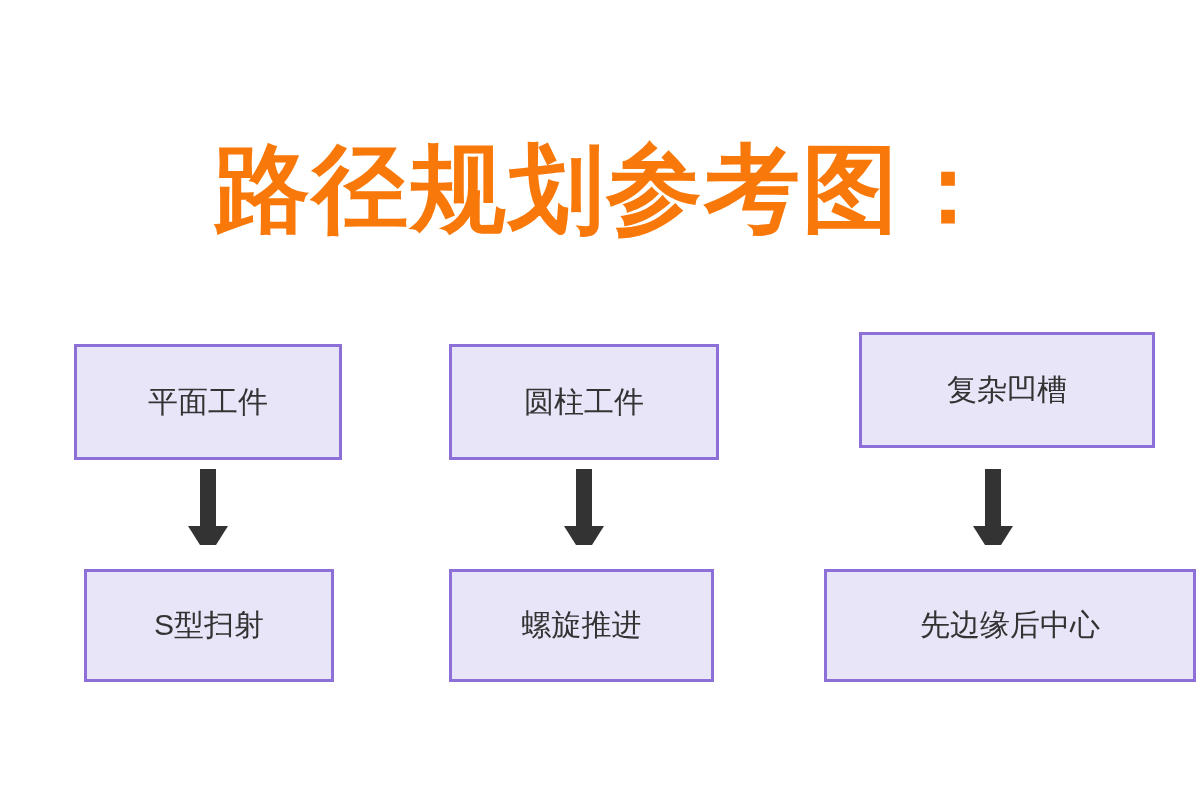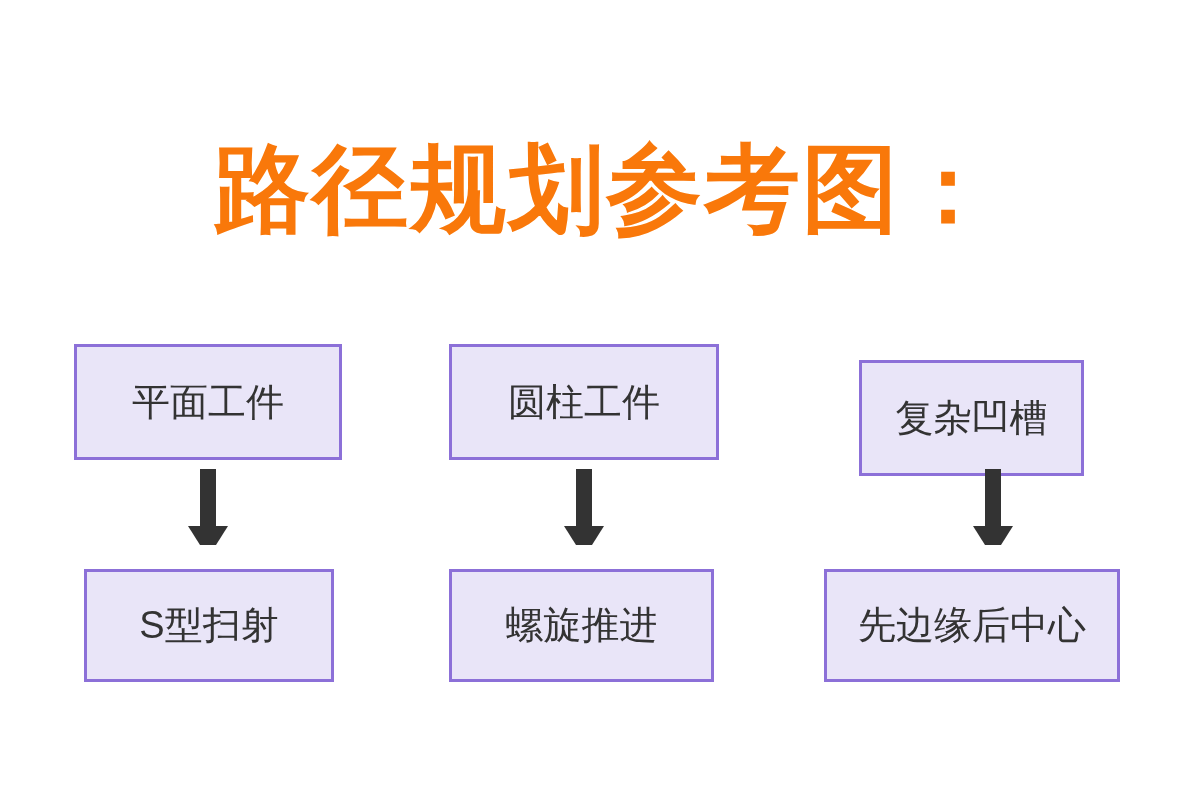--- a/index.html
+++ b/index.html
@@ -33,21 +33,21 @@
     color: var(--title-color);
     white-space: nowrap;
   }
   .node {
     position: absolute;
     background: var(--box-fill);
     border: 3px solid var(--box-border);
     display: flex;
     align-items: center;
     justify-content: center;
-    font-size: 38px;
+    font-size: 30px;
     color: var(--label-color);
     text-align: center;
   }
   .arrow {
     position: absolute;
     width: 24px;
     display: flex;
     flex-direction: column;
     align-items: center;
   }
@@ -85,24 +85,24 @@
     <span>S型扫射</span>
   </div>
   <div class="arrow" style="left:556px; top:445px; height:108px;">
     <div class="shaft"></div>
     <div class="head"></div>
   </div>
   <div class="node" style="left:433px; top:553px; width:265px; height:113px;">
     <span>螺旋推进</span>
   </div>
 
-  <div class="node" style="left:843px; top:344px; width:225px; height:116px;">
+  <div class="node" style="left:843px; top:316px; width:296px; height:116px;">
     <span>复杂凹槽</span>
   </div>
   <div class="arrow" style="left:965px; top:445px; height:108px;">
     <div class="shaft"></div>
     <div class="head"></div>
   </div>
-  <div class="node" style="left:808px; top:553px; width:296px; height:113px;">
+  <div class="node" style="left:808px; top:553px; width:372px; height:113px;">
     <span>先边缘后中心</span>
   </div>
 
 </div>
 
 </body></html>

